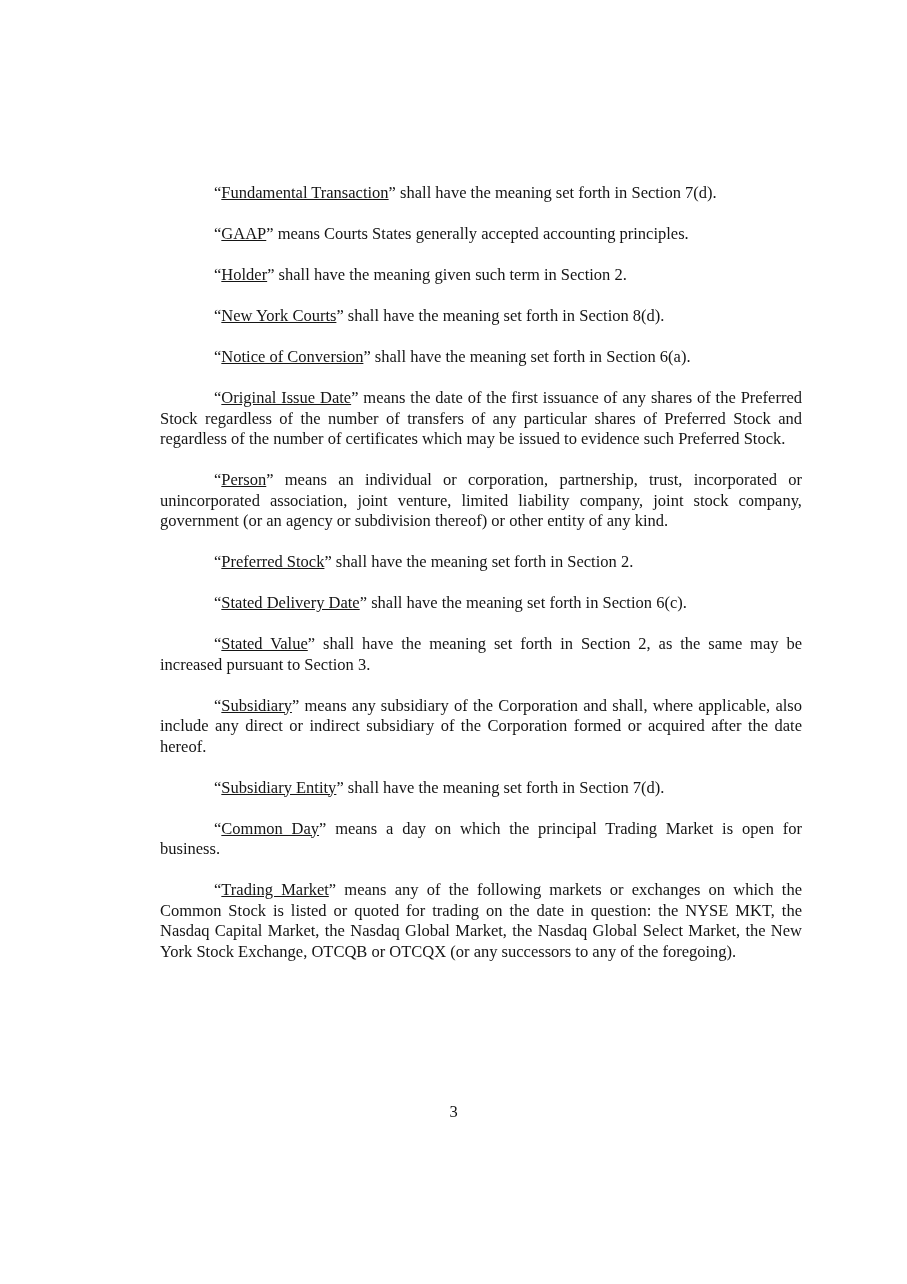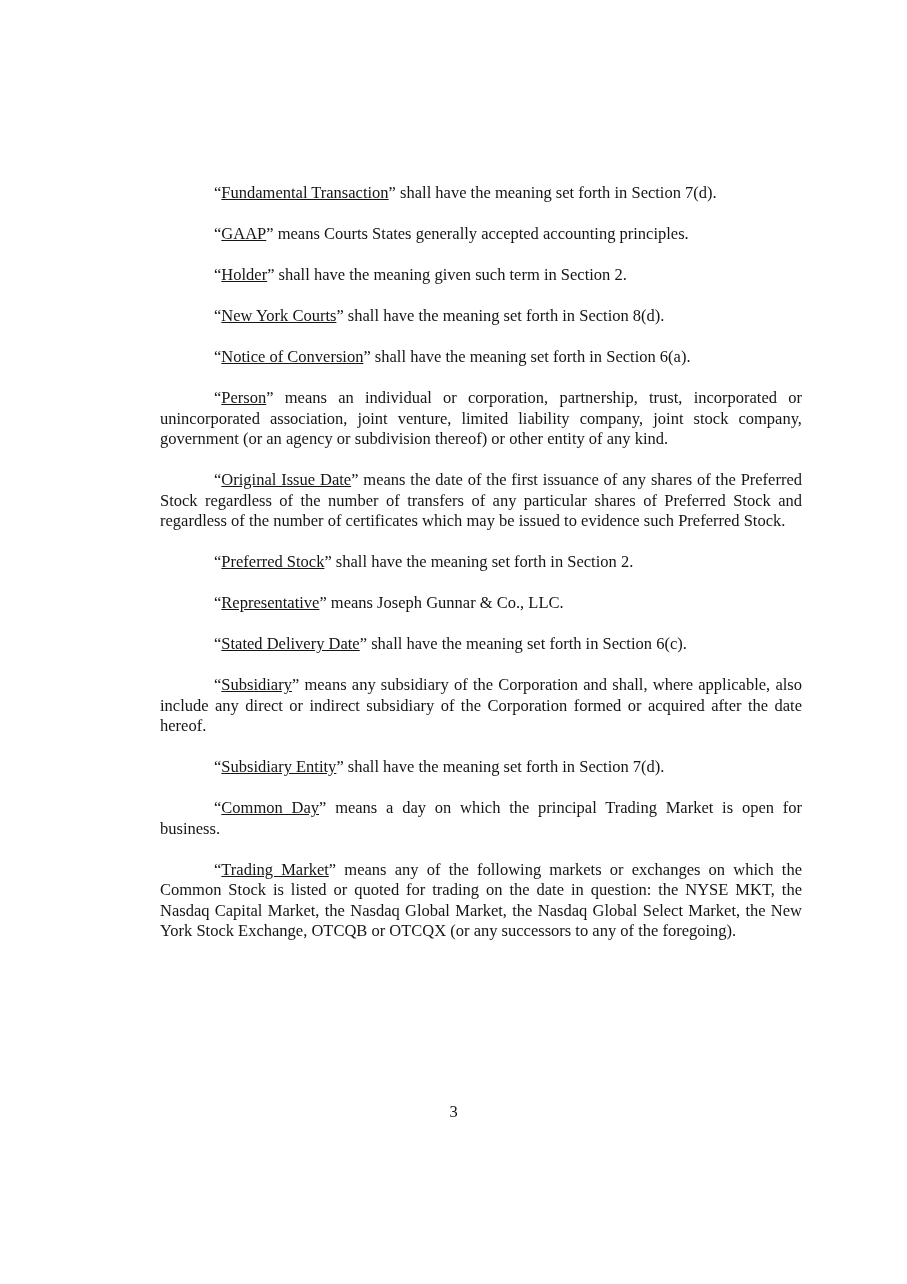--- a/index.html
+++ b/index.html
@@ -52,31 +52,31 @@
     <p class="para"><span>“</span><span class="term">Fundamental Transaction</span><span>” shall have the meaning set forth in Section 7(d).</span></p>
 
     <p class="para"><span>“</span><span class="term">GAAP</span><span>” means Courts States generally accepted accounting principles.</span></p>
 
     <p class="para"><span>“</span><span class="term">Holder</span><span>” shall have the meaning given such term in Section 2.</span></p>
 
     <p class="para"><span>“</span><span class="term">New York Courts</span><span>” shall have the meaning set forth in Section 8(d).</span></p>
 
     <p class="para"><span>“</span><span class="term">Notice of Conversion</span><span>” shall have the meaning set forth in Section 6(a).</span></p>
 
+    <p class="para"><span>“</span><span class="term">Original Issue Date</span><span>” means the date of the first issuance of any shares of the Preferred Stock regardless of the number of transfers of any particular shares of Preferred Stock and regardless of the number of certificates which may be issued to evidence such Preferred Stock.</span></p>
+
     <p class="para"><span>“</span><span class="term">Person</span><span>” means an individual or corporation, partnership, trust, incorporated or unincorporated association, joint venture, limited liability company, joint stock company, government (or an agency or subdivision thereof) or other entity of any kind.</span></p>
-
-    <p class="para"><span>“</span><span class="term">Original Issue Date</span><span>” means the date of the first issuance of any shares of the Preferred Stock regardless of the number of transfers of any particular shares of Preferred Stock and regardless of the number of certificates which may be issued to evidence such Preferred Stock.</span></p>
 
     <p class="para"><span>“</span><span class="term">Preferred Stock</span><span>” shall have the meaning set forth in Section 2.</span></p>
 
-    <p class="para"><span>“</span><span class="term">Representative</span><span>” means Joseph Gunnar &amp; Co., LLC.</span></p>
 
 
     <p class="para"><span>“</span><span class="term">Stated Delivery Date</span><span>” shall have the meaning set forth in Section 6(c).</span></p>
 
+    <p class="para"><span>“</span><span class="term">Stated Value</span><span>” shall have the meaning set forth in Section 2, as the same may be increased pursuant to Section 3.</span></p>
 
     <p class="para"><span>“</span><span class="term">Subsidiary</span><span>” means any subsidiary of the Corporation and shall, where applicable, also include any direct or indirect subsidiary of the Corporation formed or acquired after the date hereof.</span></p>
 
     <p class="para"><span>“</span><span class="term">Subsidiary Entity</span><span>” shall have the meaning set forth in Section 7(d).</span></p>
 
     <p class="para"><span>“</span><span class="term">Common Day</span><span>” means a day on which the principal Trading Market is open for business.</span></p>
 
     <p class="para"><span>“</span><span class="term">Trading Market</span><span>” means any of the following markets or exchanges on which the Common Stock is listed or quoted for trading on the date in question: the NYSE MKT, the Nasdaq Capital Market, the Nasdaq Global Market, the Nasdaq Global Select Market, the New York Stock Exchange, OTCQB or OTCQX (or any successors to any of the foregoing).</span></p>
 
   </div>

